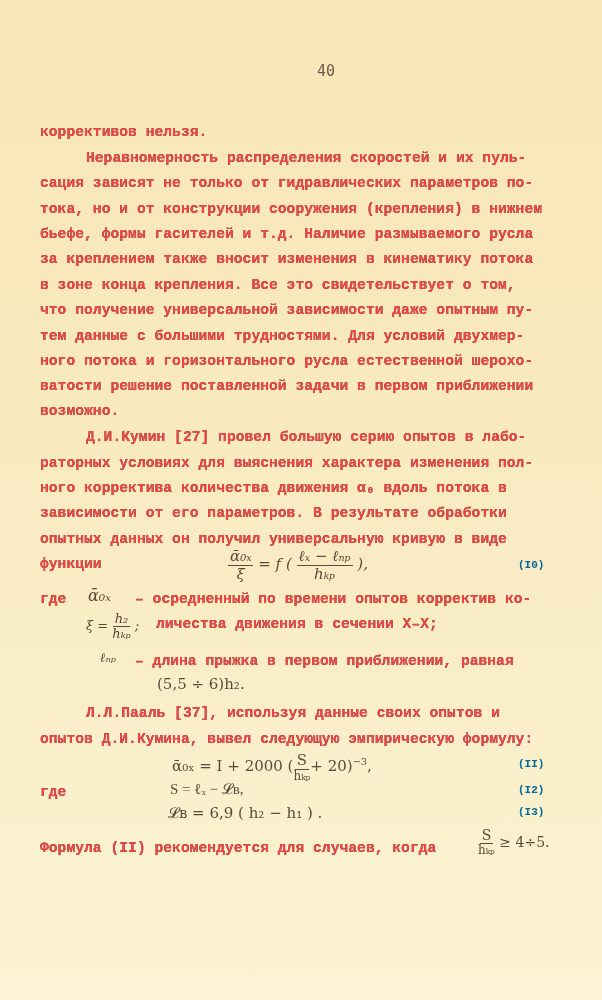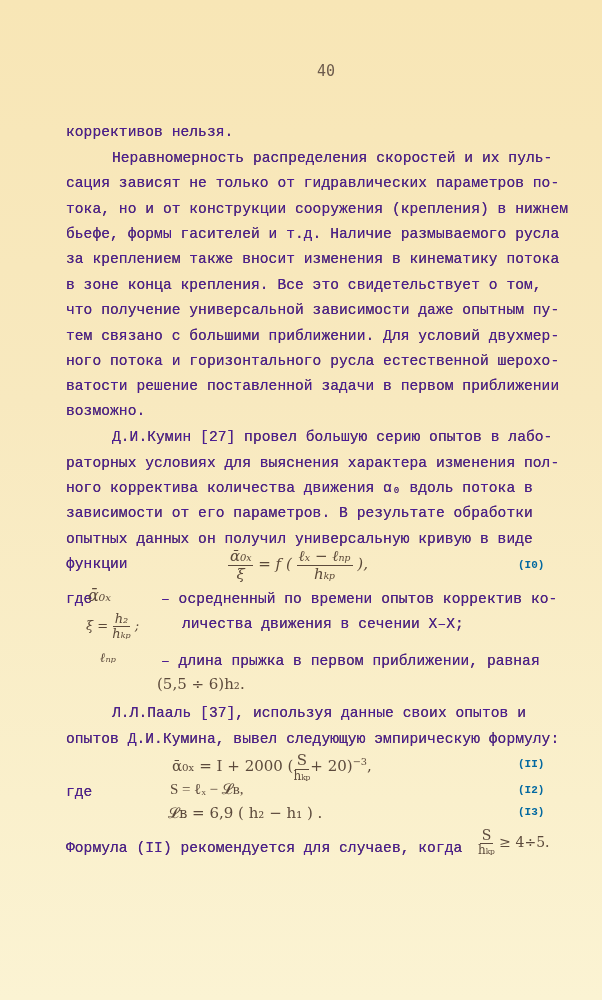--- a/index.html
+++ b/index.html
@@ -10,24 +10,23 @@
       color: #5c4a3c;
       position: relative;
     }
     .page { position: absolute; left: 0; top: 0; width: 576px; height: 1000px; }
     .pnum {
       position: absolute; left: 317px; top: 62px;
       font-size: 15px; font-family: "DejaVu Sans Mono", monospace; color: #6d5b4d;
     }
     .line {
       position: absolute; left: 40px; white-space: pre;
-      font-size: 14.6px; letter-spacing: 0.05px; color: #4c1d95;
-      font-weight: normal;
+      font-size: 14.6px; letter-spacing: 0.05px; color: #ef4444;
+      font-weight: bold;
       text-shadow: 0 0 0.4px #5a4838;
-      margin-left: 26px;
     }
     .indent { left: 86px; }
     .math {
       font-family: "DejaVu Serif", serif; font-style: italic; color: #5a4838;
       font-weight: normal;
     }
     .eq {
       position: absolute; font-family: "DejaVu Serif", serif; color: #5c4a3c; white-space: nowrap;
     }
     .eqnum {
@@ -47,21 +46,21 @@
   <div class="pnum">40</div>
 
   <div class="line" style="top:124px">коррективов нельзя.</div>
   <div class="line indent" style="top:150px">Неравномерность распределения скоростей и их пуль-</div>
   <div class="line" style="top:175px">сация зависят не только от гидравлических параметров по-</div>
   <div class="line" style="top:201px">тока, но и от конструкции сооружения (крепления) в нижнем</div>
   <div class="line" style="top:251px">за креплением также вносит изменения в кинематику потока</div>
   <div class="line" style="top:226px">бьефе, формы гасителей и т.д. Наличие размываемого русла</div>
   <div class="line" style="top:277px">в зоне конца крепления. Все это свидетельствует о том,</div>
   <div class="line" style="top:302px">что получение универсальной зависимости даже опытным пу-</div>
-  <div class="line" style="top:328px">тем связано с большими приближении. Для условий двухмер-</div>
+  <div class="line" style="top:328px">тем данные с большими трудностями. Для условий двухмер-</div>
   <div class="line" style="top:353px">ного потока и горизонтального русла естественной шерохо-</div>
   <div class="line" style="top:378px">ватости решение поставленной задачи в первом приближении</div>
   <div class="line" style="top:403px">возможно.</div>
 
   <div class="line indent" style="top:429px">Д.И.Кумин [27] провел большую серию опытов в лабо-</div>
   <div class="line" style="top:455px">раторных условиях для выяснения характера изменения пол-</div>
   <div class="line" style="top:505px">зависимости от его параметров. В результате обработки</div>
   <div class="line" style="top:480px">ного корректива количества движения α₀ вдоль потока в</div>
   <div class="line" style="top:531px">опытных данных он получил универсальную кривую в виде</div>
   <div class="line" style="top:556px">функции</div>

